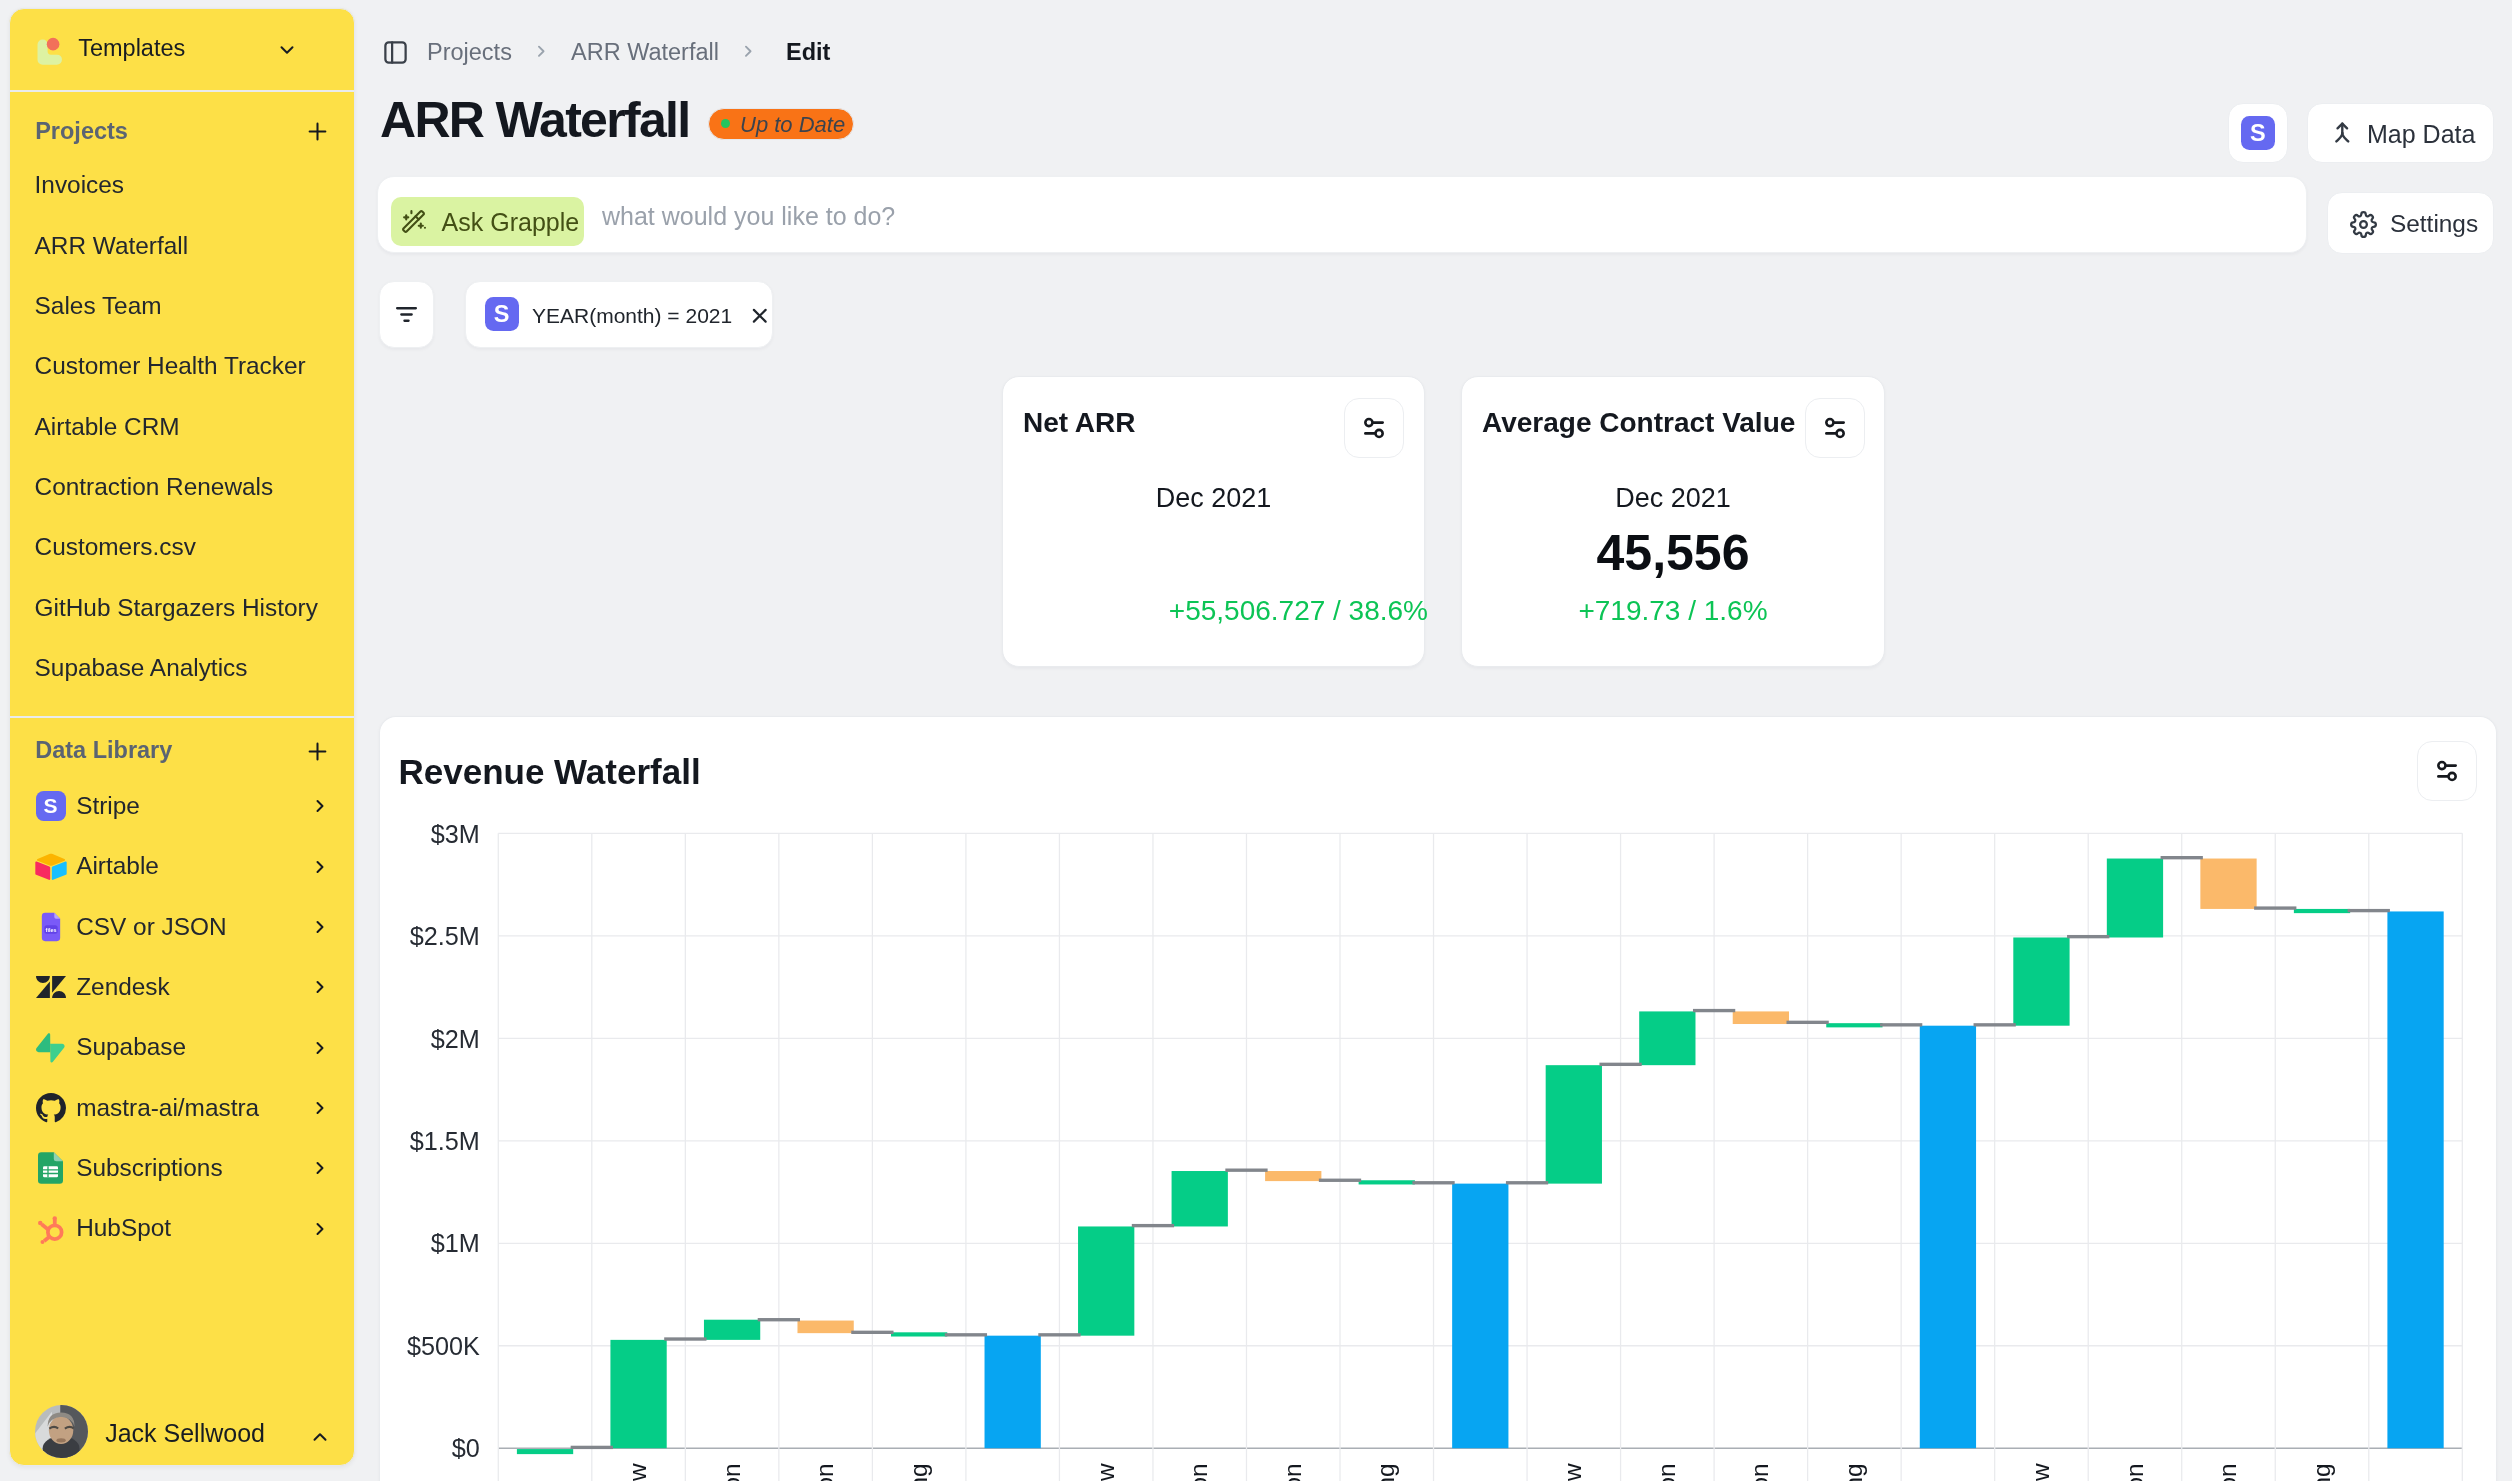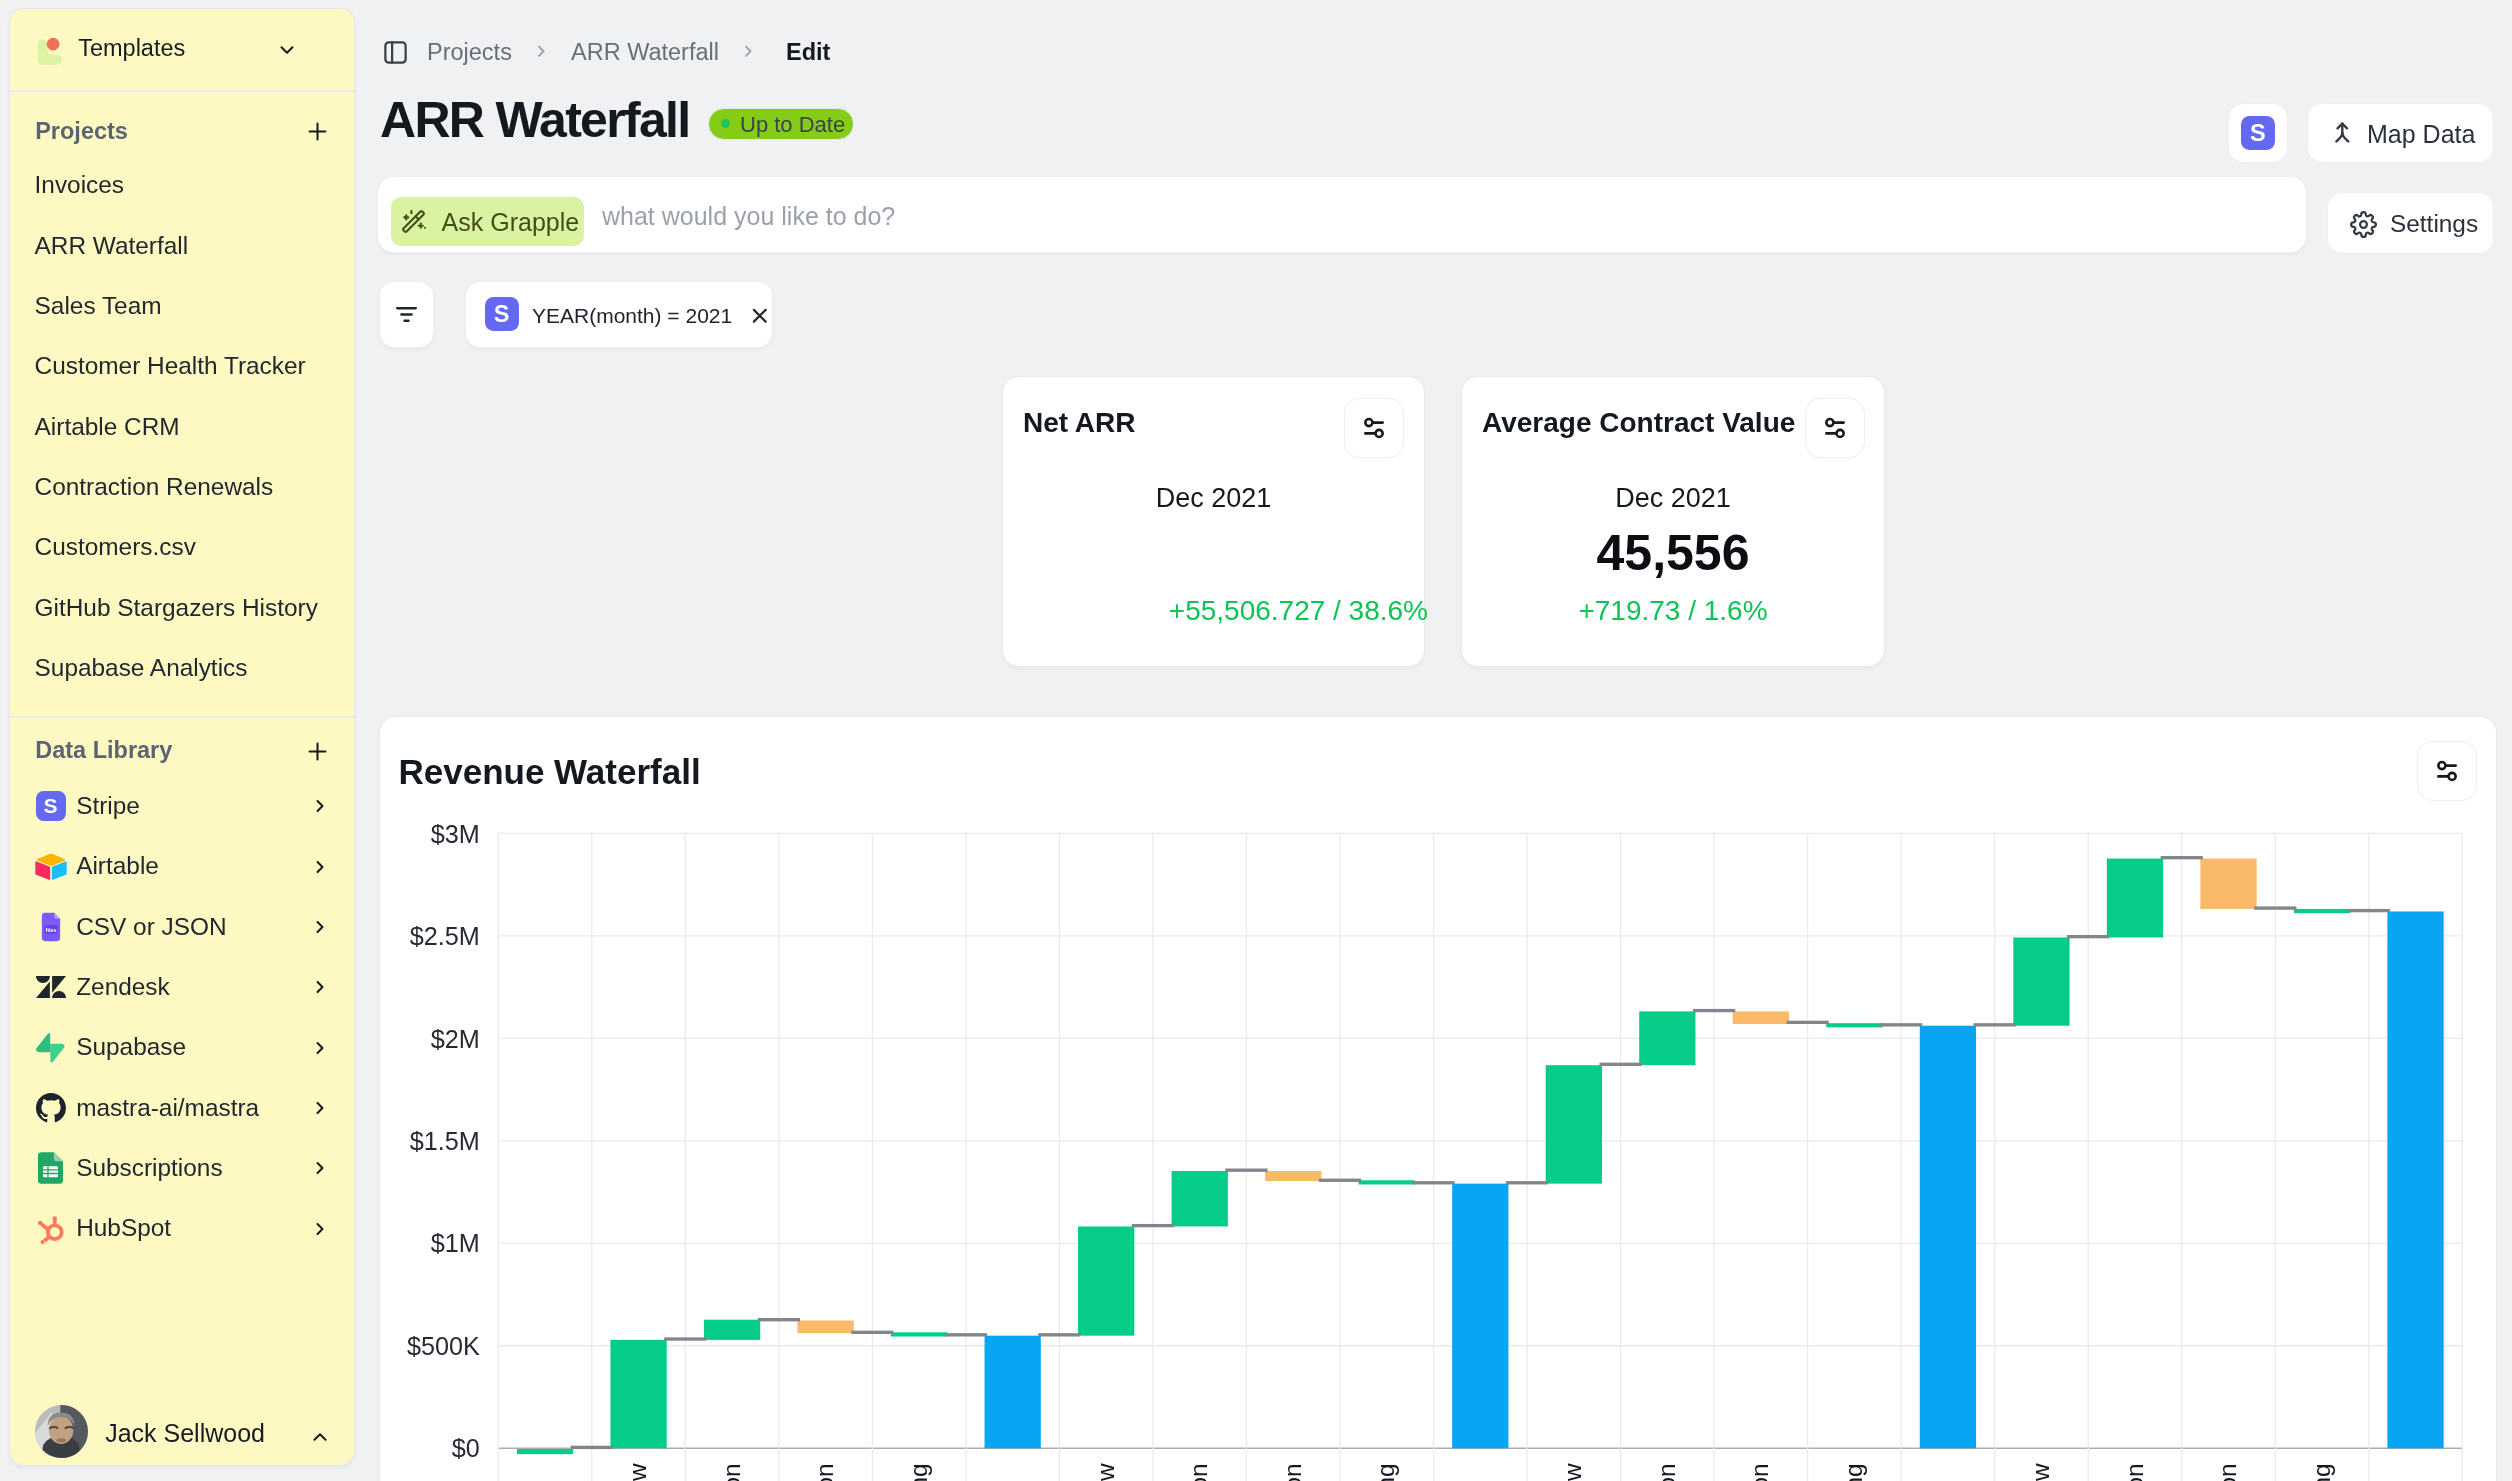--- a/index.html
+++ b/index.html
@@ -4,21 +4,21 @@
 <style>
 * { margin:0; padding:0; box-sizing:border-box; }
 html,body { width:2512px; height:1481px; overflow:hidden; }
 body { font-family:"Liberation Sans", sans-serif; background:#f0f1f3; position:relative; color:#14181f; }
 .abs { position:absolute; }
 .card { background:#fff; border:1.7px solid #e9ebee; border-radius:17px; box-shadow:0 1.7px 3.4px rgba(16,24,40,.04); }
 .iconbtn { background:#fff; border:1.7px solid #eceef1; border-radius:15px; }
 .nw { white-space:nowrap; }
 
 
-#sidebar { left:9.2px; top:8.4px; width:346px; height:1458px; background:#fef9c3; border:1.7px solid #e7e9ec; border-radius:15px; box-shadow:0 1.7px 4.2px rgba(16,24,40,.05); }
+#sidebar { left:9.2px; top:8.4px; width:346px; height:1458px; background:#fde047; border:1.7px solid #e7e9ec; border-radius:15px; box-shadow:0 1.7px 4.2px rgba(16,24,40,.05); }
 #sidebar .sect-label { color:#5b6472; font-size:23.5px; font-weight:700; }
 .srow { position:absolute; left:24.4px; font-size:24.4px; color:#23272e; white-space:nowrap; line-height:28.6px; }
 </style>
 </head>
 <body>
 
 <div id="sidebar" class="abs">
 
   <svg class="abs" style="left:25px; top:28px;" width="28.6" height="28.6" viewBox="0 0 34 34">
     <path d="M3 9 a6 6 0 0 1 6-6 h0.5 a5.5 5.5 0 0 1 5.5 5.5 v8.5 a4 4 0 0 0 4 4 h7.5 a5.5 5.5 0 0 1 5.5 5.5 v0.5 a6 6 0 0 1 -6 6 H9 a6 6 0 0 1 -6-6 Z" fill="#ddf2a2"></path>
@@ -174,21 +174,21 @@
 <svg class="abs" style="left:532px; top:42px;" width="18.5" height="18.5" viewBox="0 0 24 24" fill="none" stroke="#9aa3ad" stroke-width="2.4" stroke-linecap="round" stroke-linejoin="round">
     <path d="M9 6l6 6-6 6"></path>
   </svg>
 <div class="abs nw" style="left:571px; top:38px; font-size:23.5px; line-height:28.6px; color:#686f7b;">ARR Waterfall</div>
 <svg class="abs" style="left:739px; top:42px;" width="18.5" height="18.5" viewBox="0 0 24 24" fill="none" stroke="#9aa3ad" stroke-width="2.4" stroke-linecap="round" stroke-linejoin="round">
     <path d="M9 6l6 6-6 6"></path>
   </svg>
 <div class="abs nw" style="left:772px; top:38px; font-size:23.5px; line-height:28.6px; color:#14181f; font-weight:700;margin-left:14px;">Edit</div>
 
 <div class="abs nw" style="left:380px; top:91px; font-size:50px; line-height:59px; font-weight:700; color:#14181f; letter-spacing:-1.7px;">ARR Waterfall</div>
-<div class="abs" style="left:708px; top:108px; width:146px; height:32px; background:#84cc16; border:1.7px solid #e5e8ec; border-radius:16px;">
+<div class="abs" style="left:708px; top:108px; width:146px; height:32px; background:#f97316; border:1.7px solid #e5e8ec; border-radius:16px;font-style:italic;">
   <div class="abs" style="left:11.8px; top:10px; width:9.2px; height:9.2px; border-radius:50%; background:#22c55e;"></div>
   <div class="abs nw" style="left:31px; top:3.4px; font-size:22px; color:#3c434d; font-weight:500;">Up to Date</div>
 </div>
 
 <div class="abs iconbtn" style="left:2228px; top:103px; width:60px; height:60px;">
   <div class="abs" style="left:11.8px; top:11.8px; width:34px; height:34px; background:#6569f1; border-radius:8.4px;">
       <div style="text-align:center; font-size:23.5px; font-weight:700; color:#fff; line-height:34px;">S</div>
     </div>
 </div>
 <div class="abs iconbtn" style="left:2307px; top:103px; width:187px; height:60px; border-radius:15px;">

